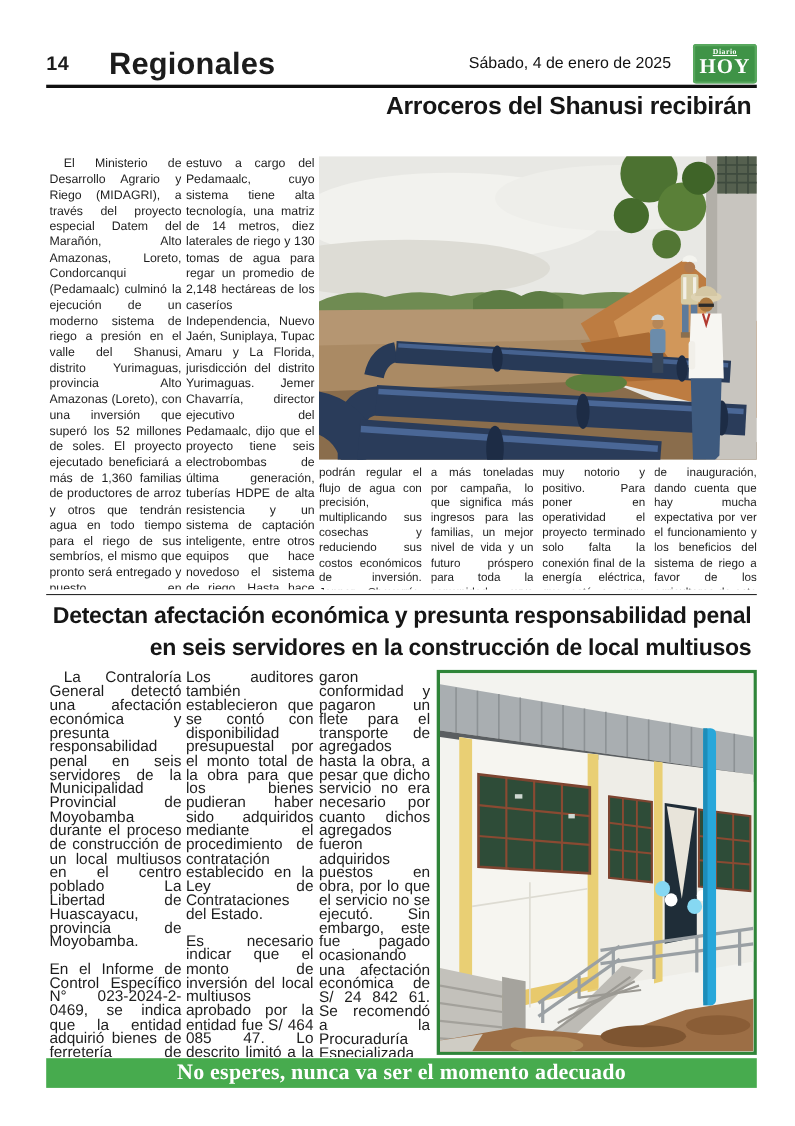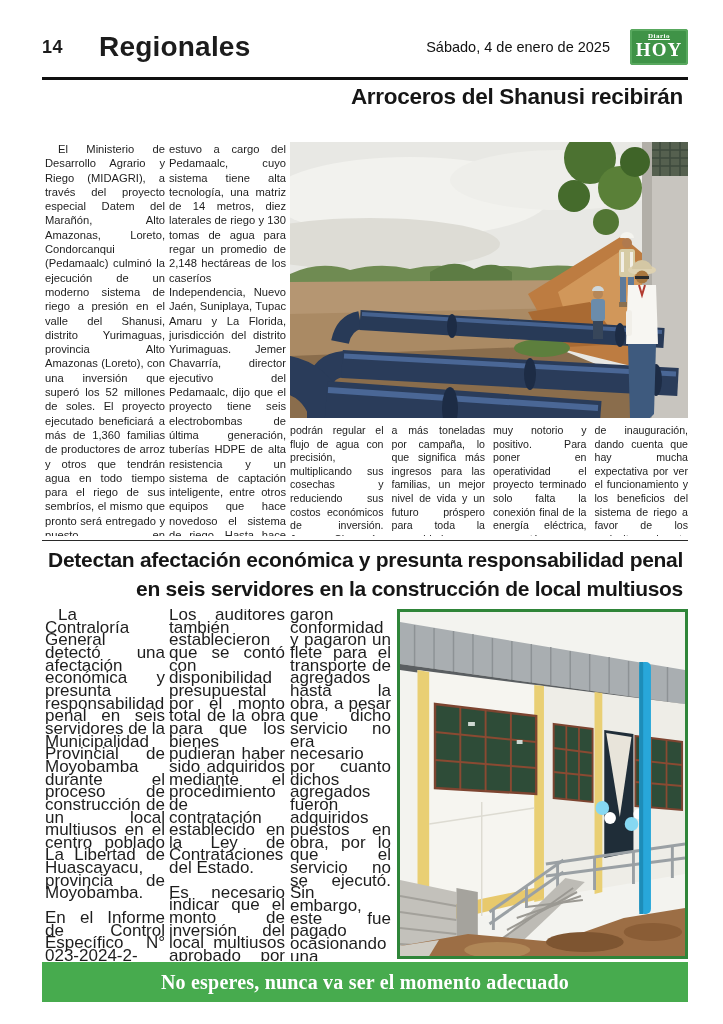--- a/index.html
+++ b/index.html
@@ -2,21 +2,21 @@
 <html lang="es"><head>
 <meta charset="utf-8">
 <style>
   html,body { margin:0; padding:0; background:#ffffff; }
   .page {
     position:relative; width:723px; height:1024px; background:#ffffff;
     font-family:"Liberation Sans", sans-serif; color:#1c1c1c; overflow:hidden;
   }
 
   
-  .masthead { position:absolute; left:42px; top:29px; width:646px; height:36px;
+  .masthead { position:absolute; left:42px; top:40px; width:646px; height:36px;
     display:flex; align-items:center; }
   .page-num { font-size:18px; font-weight:bold; letter-spacing:0.5px; }
   .section-name { font-size:28px; font-weight:bold; margin-left:36px; letter-spacing:0.2px; }
   .issue-date { margin-left:auto; font-size:14.5px; margin-right:20px; color:#111; }
   .logo { width:58px; height:36px; background:#3f9347; border-radius:3px;
     color:#fff; text-align:center; font-family:"Liberation Serif", serif;
     box-shadow:inset 0 0 0 2px #58a85e; flex:0 0 auto; }
   .logo-top { display:block; font-size:7px; font-weight:bold; margin-top:3px; letter-spacing:0.5px;text-decoration:underline; }
   .logo-main { display:block; font-size:19px; font-weight:bold; line-height:1.05; letter-spacing:1px; }
   .header-rule { position:absolute; left:42px; top:77px; width:646px; height:3px; background:#101010; }
@@ -36,30 +36,30 @@
   .photo1 { width:100%; height:276px; display:block; }
   .a1-bottom { display:flex; margin-top:6px; height:112px; overflow:hidden; }
   .bcol { flex:1; margin-right:8px; font-size:10.6px; line-height:13.6px; text-align:justify; overflow:hidden; }
   .bcol:last-child { margin-right:0; }
   .indent-first { text-indent:13px; }
 
   .article-rule { position:absolute; left:42px; top:540px; width:646px; height:1px; background:#2a2a2a; }
 
   
   .a2-body { position:absolute; left:45px; top:609px; width:643px; height:352px; display:flex; }
-  .a2-col { font-size:17px; line-height:12.65px; text-align:justify; overflow:hidden; color:#1d1d1d; }
+  .a2-col { font-size:14px; line-height:12.65px; text-align:justify; overflow:hidden; color:#1d1d1d; }
   .a2-col p { margin:0 0 12px; }
   .a2-col1 { width:120px; margin-right:4px; }
   .a2-col2 { width:116px; margin-right:5px; }
   .a2-col3 { width:101px; margin-right:6px; }
   .a2-photo-wrap { flex:1; min-width:0; }
   .photo2 { width:100%; height:350px; display:block; border:3px solid #2f8539; box-sizing:border-box; }
 
   
-  .banner { position:absolute; left:42px; top:962px; width:646px; height:40px;
+  .banner { position:absolute; left:42px; top:962px; width:646px; height:27px;
     background:#47ab4e; display:flex; align-items:center; justify-content:center; }
   .banner-text { color:#ffffff; font-family:"Liberation Serif", serif; font-weight:bold;
     font-size:20px; letter-spacing:0.2px; }
 </style>
 </head>
 <body>
 
 <div class="page">
 
   <div class="masthead">

